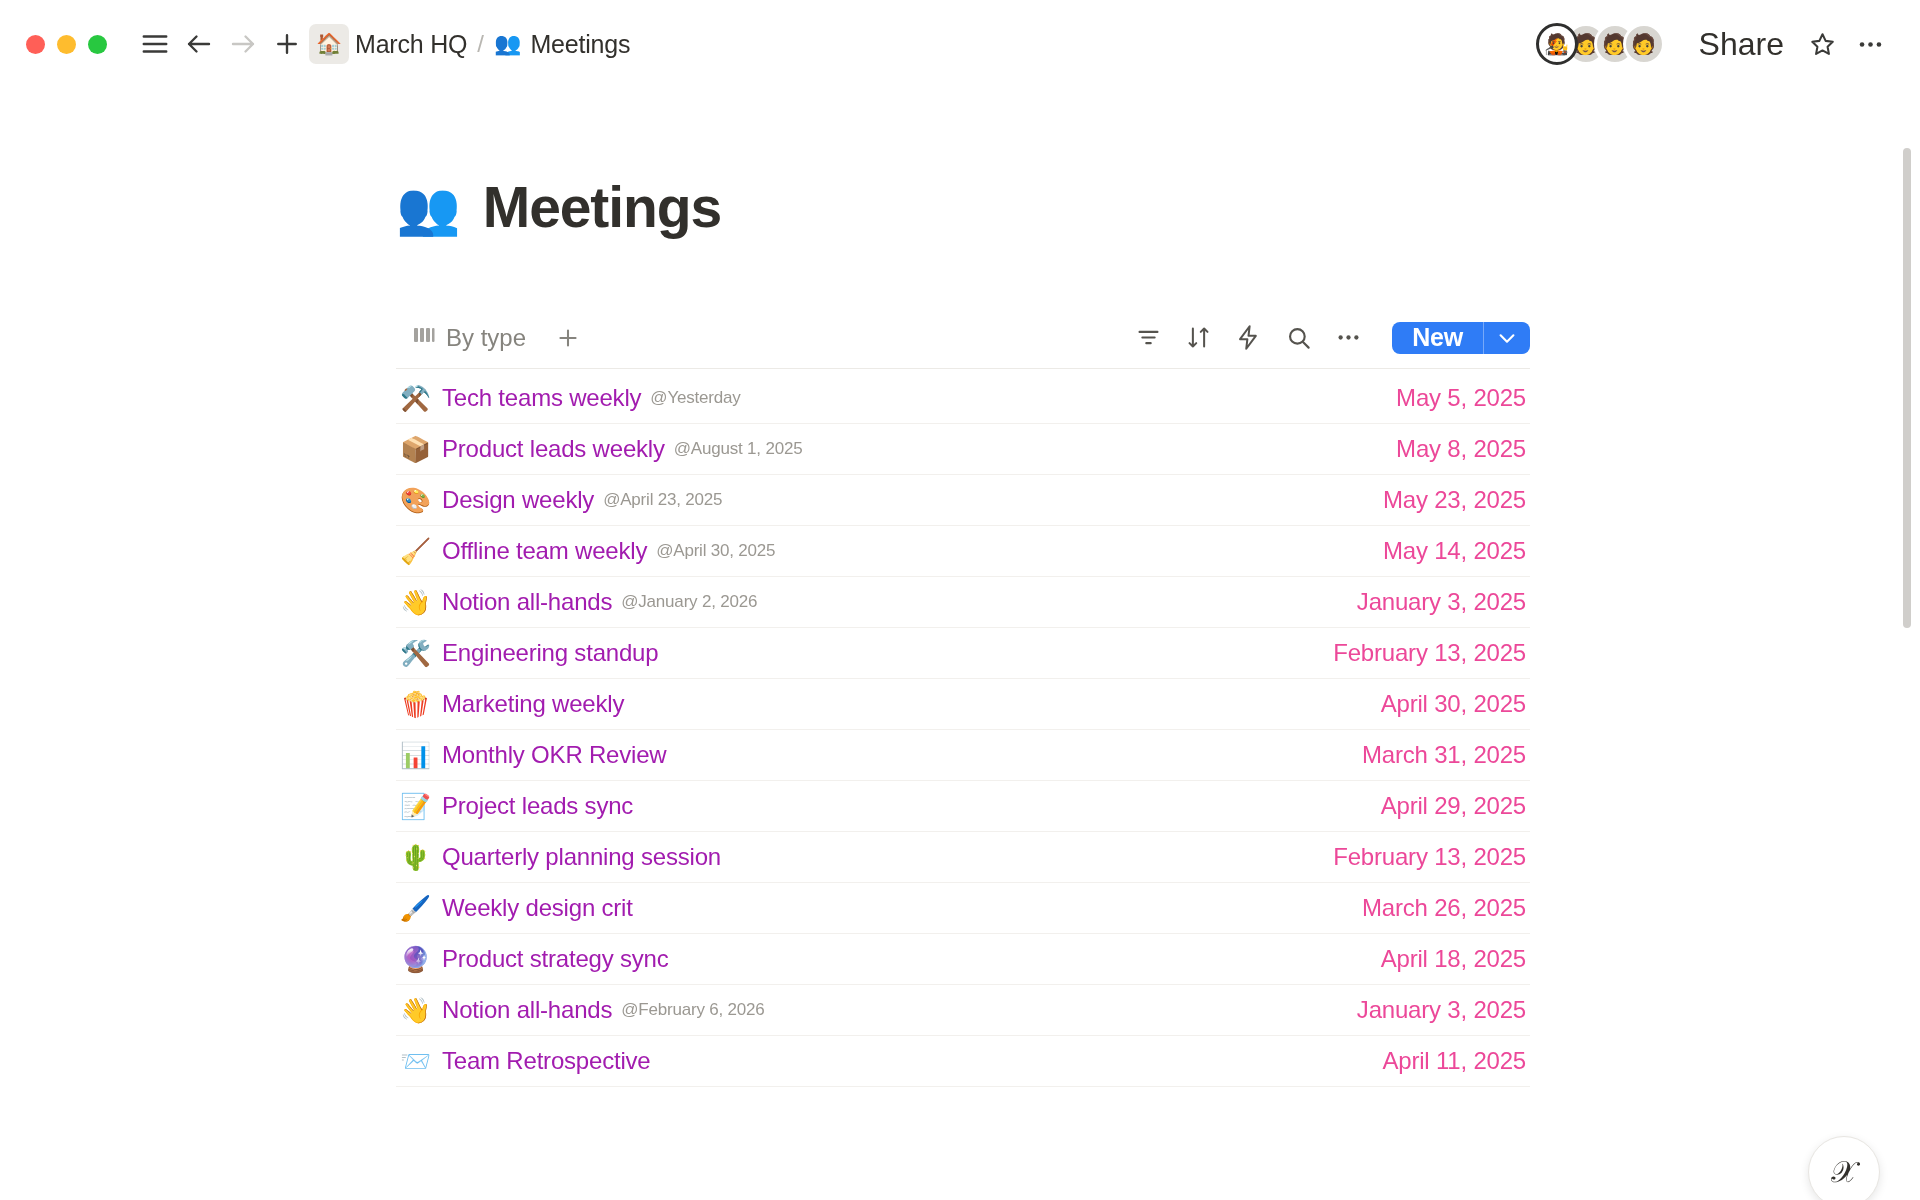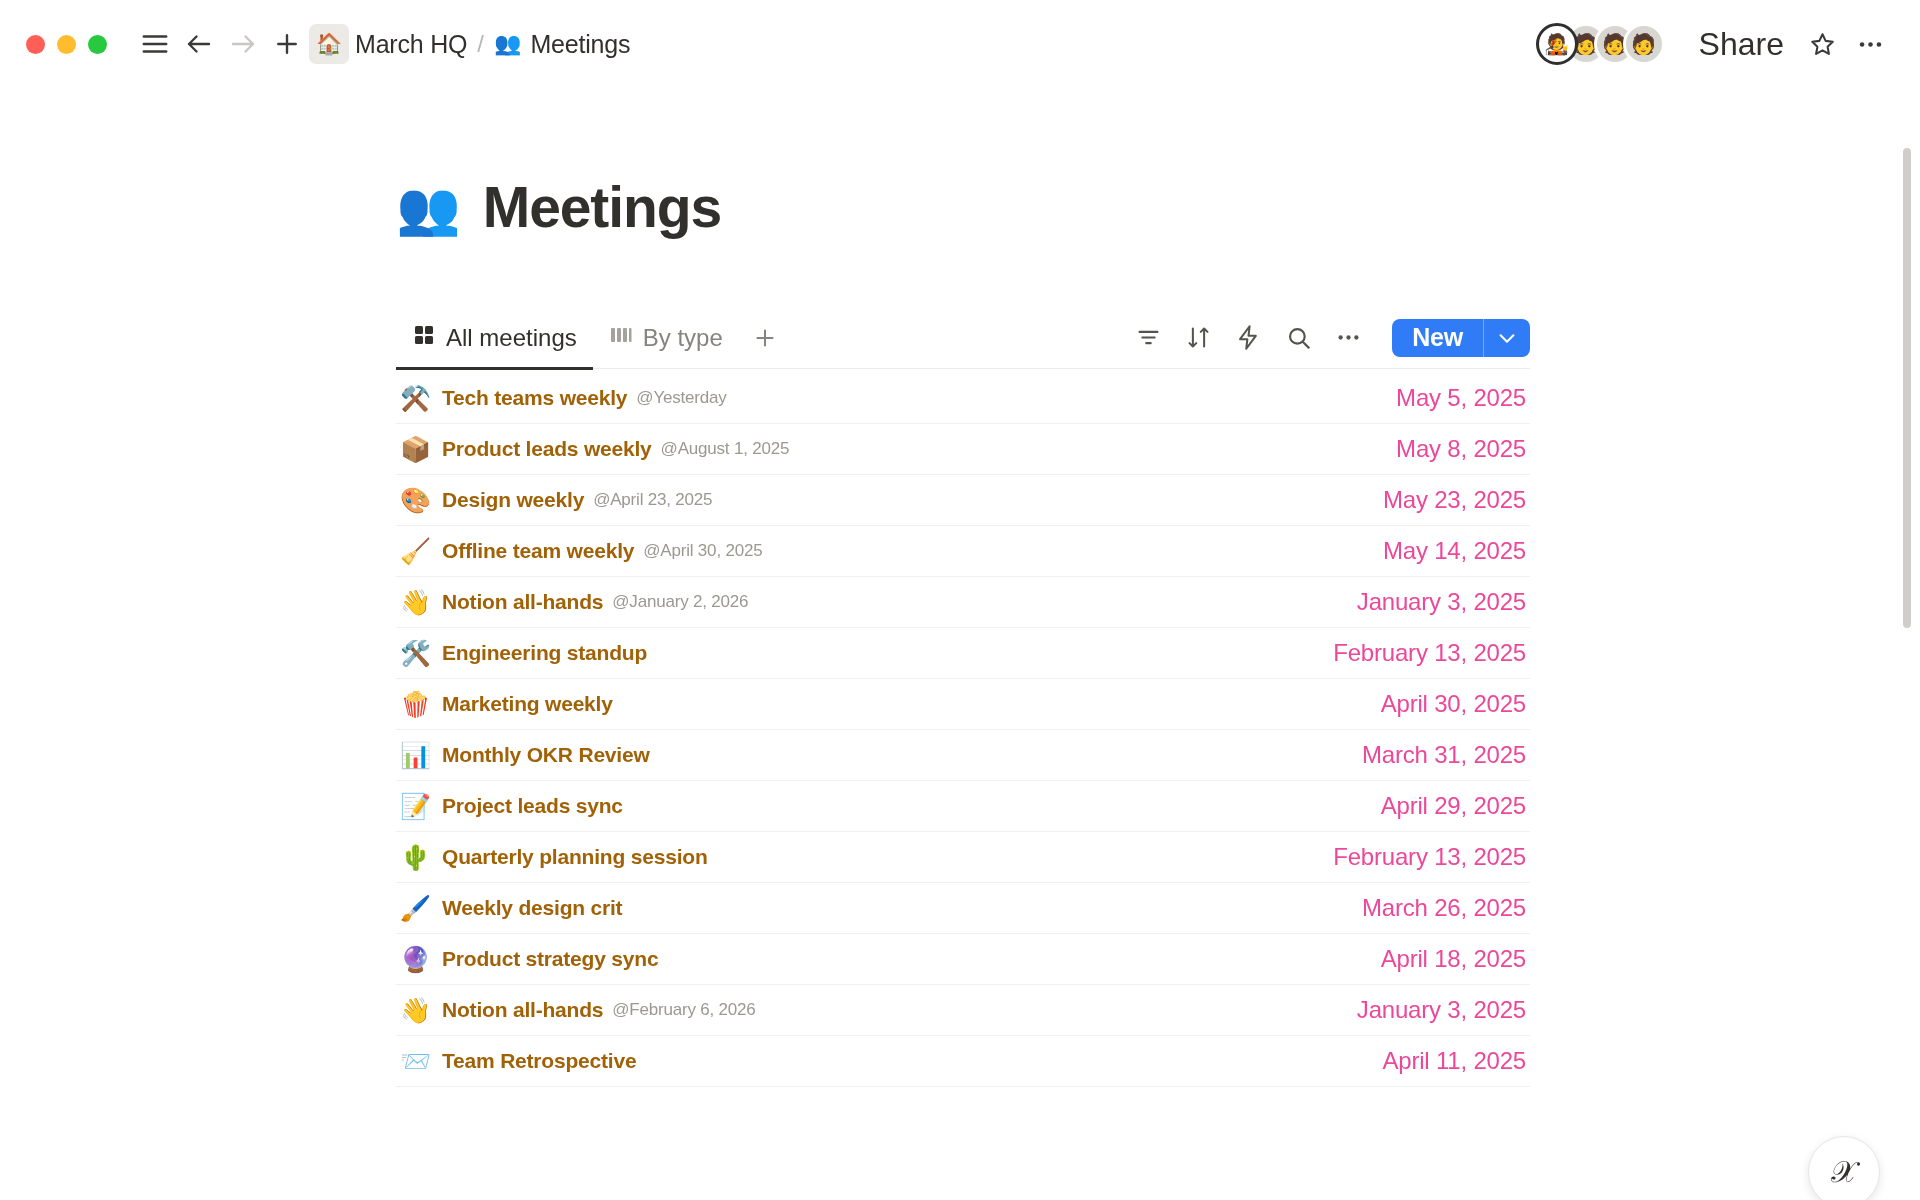--- a/index.html
+++ b/index.html
@@ -166,21 +166,21 @@
     border-radius: 7px;
     color: #55534e;
   }
   .new-btn {
     display: flex;
     align-items: stretch;
     background: #2f7cf6;
     border-radius: 8px;
     margin-left: 16px;
     overflow: hidden;
-    height: 38px;
+    height: 32px;
   }
   .new-btn .label {
     color: #fff;
     font-size: 25px;
     font-weight: bold;
     padding: 0 20px;
     display: flex; align-items: center;
     letter-spacing: -0.2px;
   }
   .new-btn .divider { width: 1px; background: rgba(255,255,255,.35); }
@@ -199,25 +199,24 @@
     border-bottom: 1px solid #f2f0ed;
     padding: 0 4px;
   }
   .row-emoji {
     width: 42px;
     font-size: 25px;
     line-height: 1;
     flex: none;
   }
   .row-title {
-    font-size: 21px;
-    color: #a16207;
+    font-size: 24px;
+    color: #a21caf;
     letter-spacing: -0.2px;
     white-space: nowrap;
-    font-weight: bold;
   }
   .row-mention {
     font-size: 17px;
     color: #9b9892;
     letter-spacing: -0.2px;
     margin-left: 9px;
     white-space: nowrap;
   }
   .row-date {
     margin-left: auto;
@@ -320,31 +319,20 @@
   <div class="scrollbar"></div>
 
   <div class="content">
 
     <div class="title-row">
       <span class="title-emoji">👥</span>
       <h1 class="page-title">Meetings</h1>
     </div>
 
     <div class="viewbar">
-      <div class="view-tab active">
-        <span>
-          <svg width="24" height="24" viewBox="0 0 24 24" fill="currentColor">
-            <rect x="3" y="3" width="8" height="8" rx="1.5"></rect>
-              <rect x="13" y="3" width="8" height="8" rx="1.5"></rect>
-            <rect x="3" y="13" width="8" height="8" rx="1.5"></rect>
-              <rect x="13" y="13" width="8" height="8" rx="1.5"></rect>
-          </svg>
-        </span>
-        <span>All meetings</span>
-      </div>
       <div class="view-tab">
         <span>
           <svg width="24" height="24" viewBox="0 0 24 24" fill="currentColor" opacity=".75">
             <rect x="2" y="5" width="4" height="14" rx="1"></rect>
               <rect x="8" y="5" width="4" height="14" rx="1"></rect>
             <rect x="14" y="5" width="4" height="14" rx="1"></rect>
               <rect x="20" y="5" width="2.5" height="14" rx="1"></rect>
           </svg>
         </span>
         <span>By type</span>

